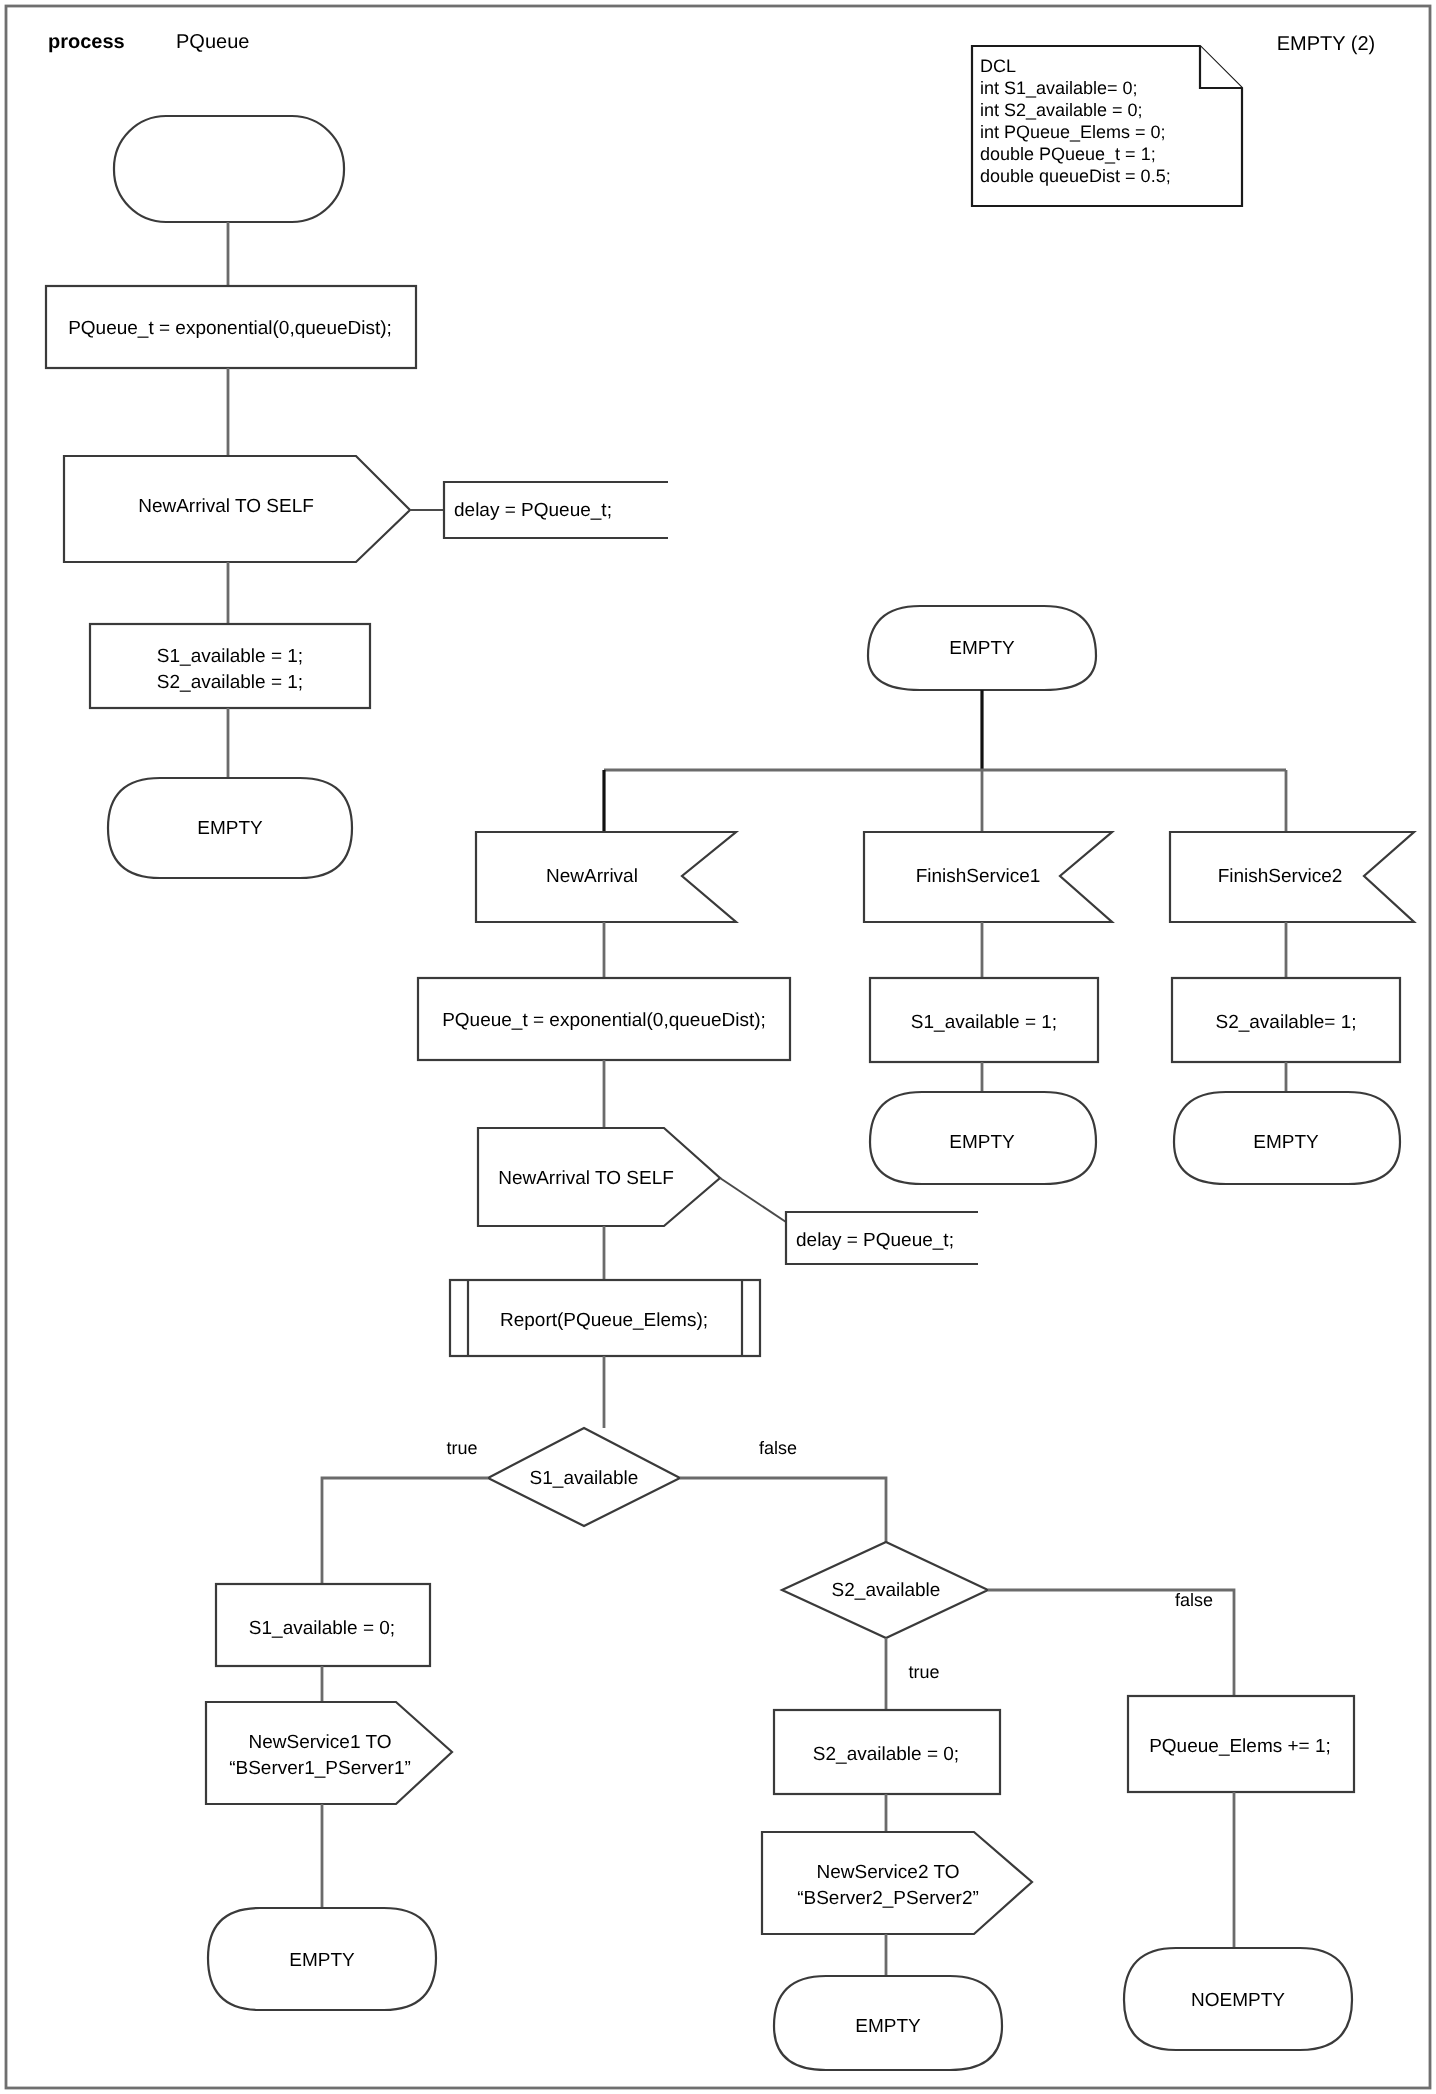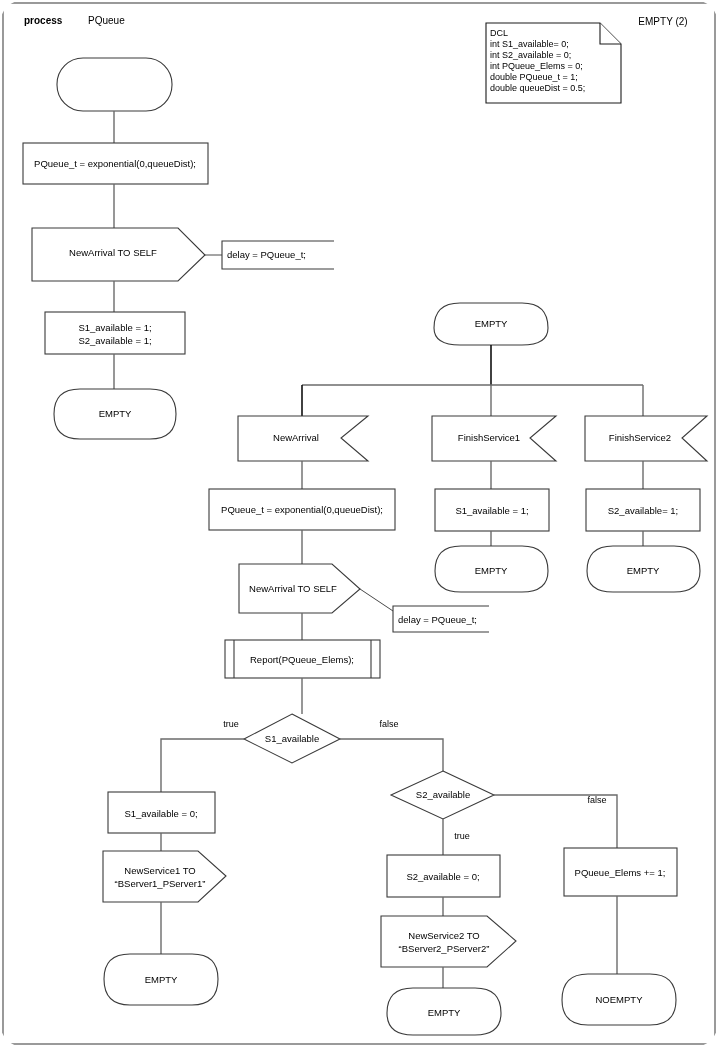--- a/index.html
+++ b/index.html
@@ -1,17 +1,17 @@
 <!DOCTYPE html>
 <html><head>
 <meta charset="utf-8">
 <style>
   html,body{margin:0;padding:0;background:#ffffff;}
   body{font-family:"Liberation Sans","DejaVu Sans",sans-serif;}
-  #page{position:relative;width:718px;height:1047px;background:#fff;overflow:hidden;border-radius:24px;}
+  #page{position:relative;width:718px;height:1047px;background:#fff;overflow:hidden;}
   svg{display:block;}
   .shape{fill:#ffffff;stroke:#3a3a3a;stroke-width:1.1;}
   .shape-dark{fill:#ffffff;stroke:#1a1a1a;stroke-width:1.1;}
   .conn{stroke:#6b6b6b;stroke-width:1.4;fill:none;}
   .conn-dark{stroke:#111111;stroke-width:1.6;fill:none;}
   .thin{stroke:#4a4a4a;stroke-width:1;fill:none;}
   .frame{fill:none;stroke:#6f6f6f;stroke-width:1.4;}
   text{fill:#000000;font-family:"Liberation Sans","DejaVu Sans",sans-serif;}
   .t{font-size:9.5px;}
   .t-sm{font-size:9px;}

